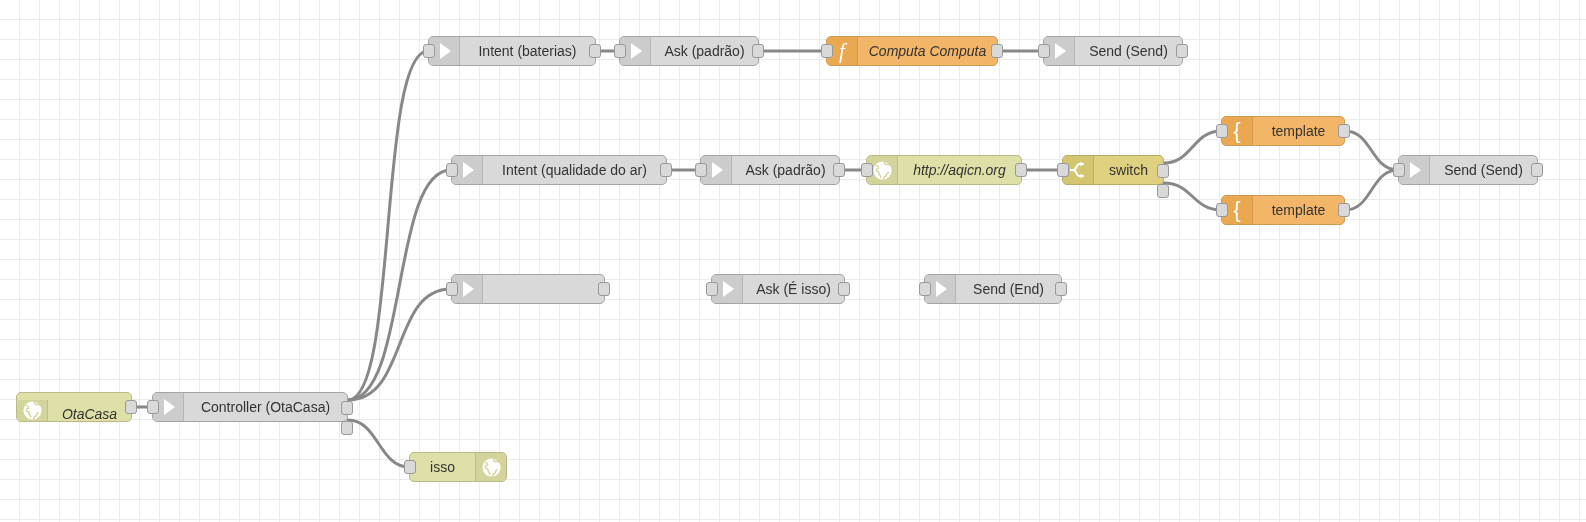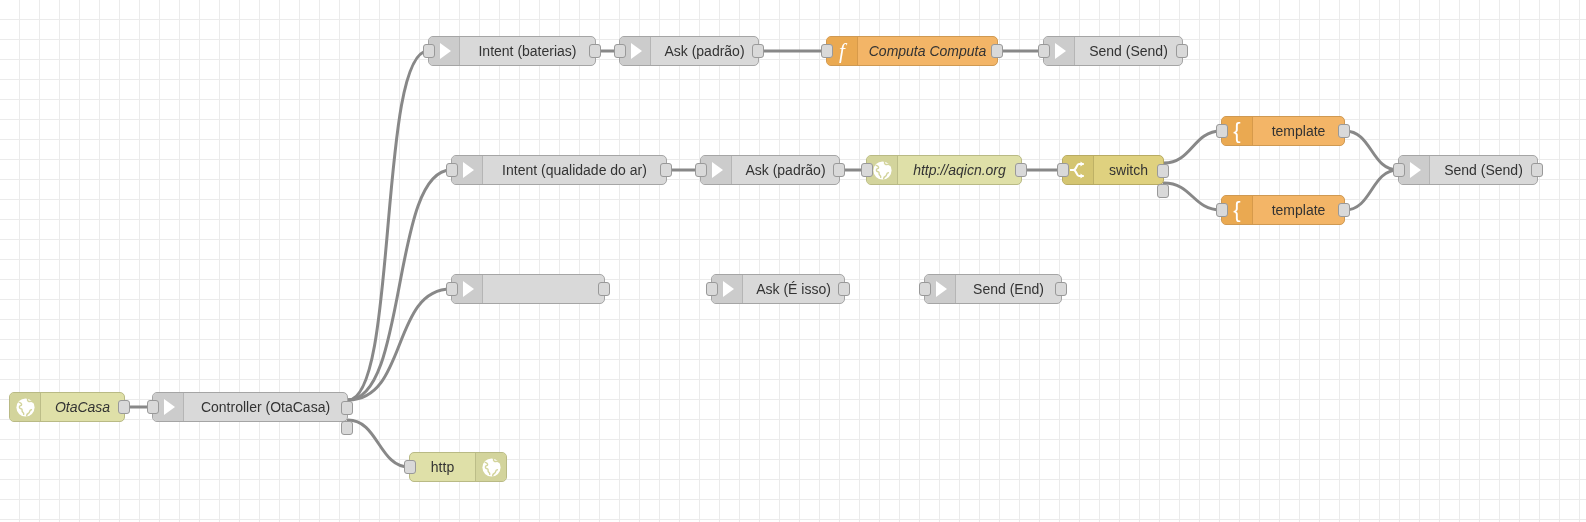--- a/index.html
+++ b/index.html
@@ -298,21 +298,21 @@
       <div class="node t-grey" style="left: 924px; top: 274px; width: 138px;">
         <div class="node-icon">
           <span style="display: flex; align-items: center; justify-content: center;">
             <span class="glyph-arrow"></span>
           </span>
         </div>
         <div class="node-body">Send (End)</div>
         <div class="port in"></div>
         <div class="port out"></div>
       </div>
-      <div class="node t-khaki italic" style="left: 9px; top: 392px; width: 116px;">
+      <div class="node t-khaki italic" style="left: 16px; top: 392px; width: 116px; align-items: flex-end;">
         <div class="node-icon">
           <span class="glyph-globe" style="display: flex; align-items: center; justify-content: center;">
             <svg width="21" height="21" viewBox="0 0 22 22">
               <circle cx="11" cy="11" r="9.5" fill="#ffffff"></circle>
               <path d="M4.4 5.6 q1.9 .4 2.4 1.8 q.4 1.3 -1 1.7 q-1.3 .4 -1.2 1.7 q.1 1.4 1.6 1.5 q1.4 .1 1.2 1.6 q-.2 1.4 .9 2.1 q1.1 .7 .8 2.1" fill="none" stroke="#d3d49c" stroke-width="1.5" stroke-linecap="round"></path>
               <path d="M13.2 2.2 q-.5 1.5 .6 2.2 q1.1 .7 2.5 .2 q1.4 -.5 2 .6" fill="none" stroke="#d3d49c" stroke-width="1.5" stroke-linecap="round"></path>
               <path d="M12.2 19.6 q.2 -1.6 1.6 -2.3 q1.4 -.7 1.6 -2.2 q.2 -1.5 1.8 -1.8" fill="none" stroke="#d3d49c" stroke-width="1.5" stroke-linecap="round"></path>
             </svg>
           </span>
         </div>
@@ -324,21 +324,21 @@
           <span style="display: flex; align-items: center; justify-content: center;">
             <span class="glyph-arrow"></span>
           </span>
         </div>
         <div class="node-body">Controller (OtaCasa)</div>
         <div class="port in"></div>
         <div class="port out p0"></div>
         <div class="port out p1"></div>
       </div>
       <div class="node t-khaki icon-right" style="left: 409px; top: 452px; width: 98px;">
-        <div class="node-body">http</div>
+        <div class="node-body">isso</div>
         <div class="node-icon">
           <span class="glyph-globe" style="display: flex; align-items: center; justify-content: center;">
             <svg width="21" height="21" viewBox="0 0 22 22">
               <circle cx="11" cy="11" r="9.5" fill="#ffffff"></circle>
               <path d="M4.4 5.6 q1.9 .4 2.4 1.8 q.4 1.3 -1 1.7 q-1.3 .4 -1.2 1.7 q.1 1.4 1.6 1.5 q1.4 .1 1.2 1.6 q-.2 1.4 .9 2.1 q1.1 .7 .8 2.1" fill="none" stroke="#d3d49c" stroke-width="1.5" stroke-linecap="round"></path>
               <path d="M13.2 2.2 q-.5 1.5 .6 2.2 q1.1 .7 2.5 .2 q1.4 -.5 2 .6" fill="none" stroke="#d3d49c" stroke-width="1.5" stroke-linecap="round"></path>
               <path d="M12.2 19.6 q.2 -1.6 1.6 -2.3 q1.4 -.7 1.6 -2.2 q.2 -1.5 1.8 -1.8" fill="none" stroke="#d3d49c" stroke-width="1.5" stroke-linecap="round"></path>
             </svg>
           </span>
         </div>

